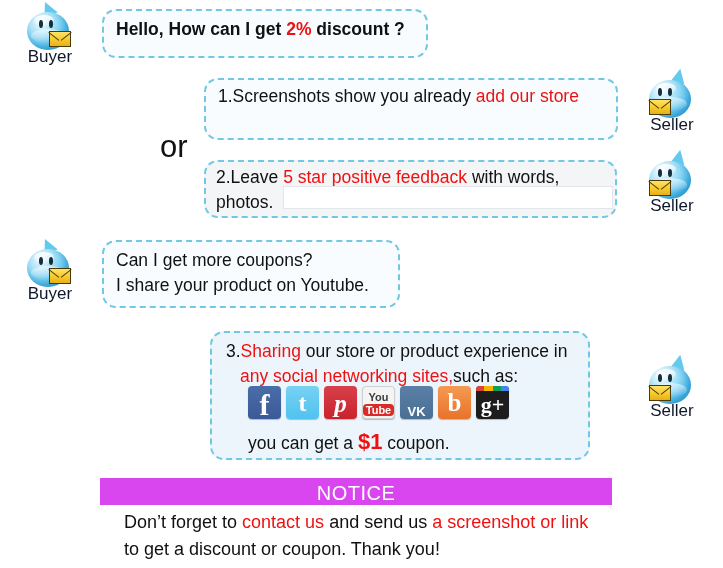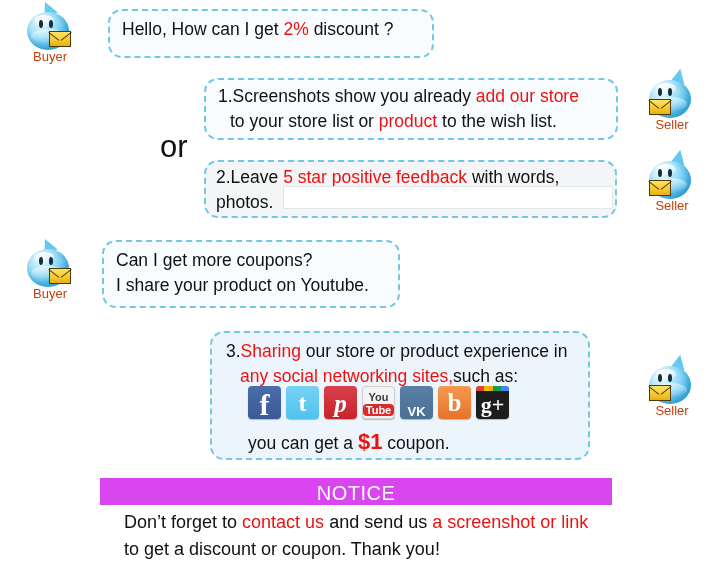--- a/index.html
+++ b/index.html
@@ -96,22 +96,22 @@
     left: -1px;
     transform-origin: left top;
     transform: rotate(38deg);
   }
   .avatar .envelope::after {
     right: -1px;
     transform-origin: right top;
     transform: rotate(-38deg);
   }
   .avatar-label {
-    font-size: 13px;
-    color: #c2410c;
+    font-size: 17px;
+    color: #0f172a;
     letter-spacing: 0;
     margin-top: -2px;
     line-height: 14px;
   }
 
   
   .avatar.buyer .bubble-tail { left: 17px; top: -5px; transform: rotate(-18deg); }
   .avatar.buyer .eye.e1 { left: 14px; }
   .avatar.buyer .eye.e2 { left: 24px; }
   .avatar.buyer .envelope { left: 24px; }
@@ -283,31 +283,28 @@
     <div class="bubble-head"></div>
     <div class="bubble-gloss"></div>
     <div class="bubble-shine"></div>
     <div class="eye e1"></div>
     <div class="eye e2"></div>
     <div class="envelope"></div>
   </div>
   <div class="avatar-label">Buyer</div>
 </div>
 
-<div class="bubble" style="left:108px; top:9px; width:326px; height:49px;">
+<div class="bubble" style="left:102px; top:9px; width:326px; height:49px;font-weight:bold;">
   <span>Hello, How can I get </span><span class="red">2%</span><span> discount ?</span>
 </div>
 
 <div class="or-text" style="left:160px; top:130px;">or</div>
 
 <div class="bubble" style="left:204px; top:78px; width:414px; height:62px; padding:4px 12px;">
   <span>1.</span><span>Screenshots show you already </span><span class="red">add our store</span>
-  <div style="padding-left:12px;">
-    <span>to your store list or </span><span class="red">product</span><span> to the wish list.</span>
-  </div>
 </div>
 
 <div class="bubble tone-grey" style="left:204px; top:160px; width:413px; height:58px; padding:3px 10px;">
   <span>2.</span><span>Leave </span><span class="red">5 star positive feedback</span><span> with words,</span>
   <div><span>photos.</span></div>
 </div>
 <div class="white-strip" style="left:283px; top:186px; width:330px; height:23px;"></div>
 
 <div class="avatar seller" style="left:640px; top:74px;">
   <div class="avatar-art">

